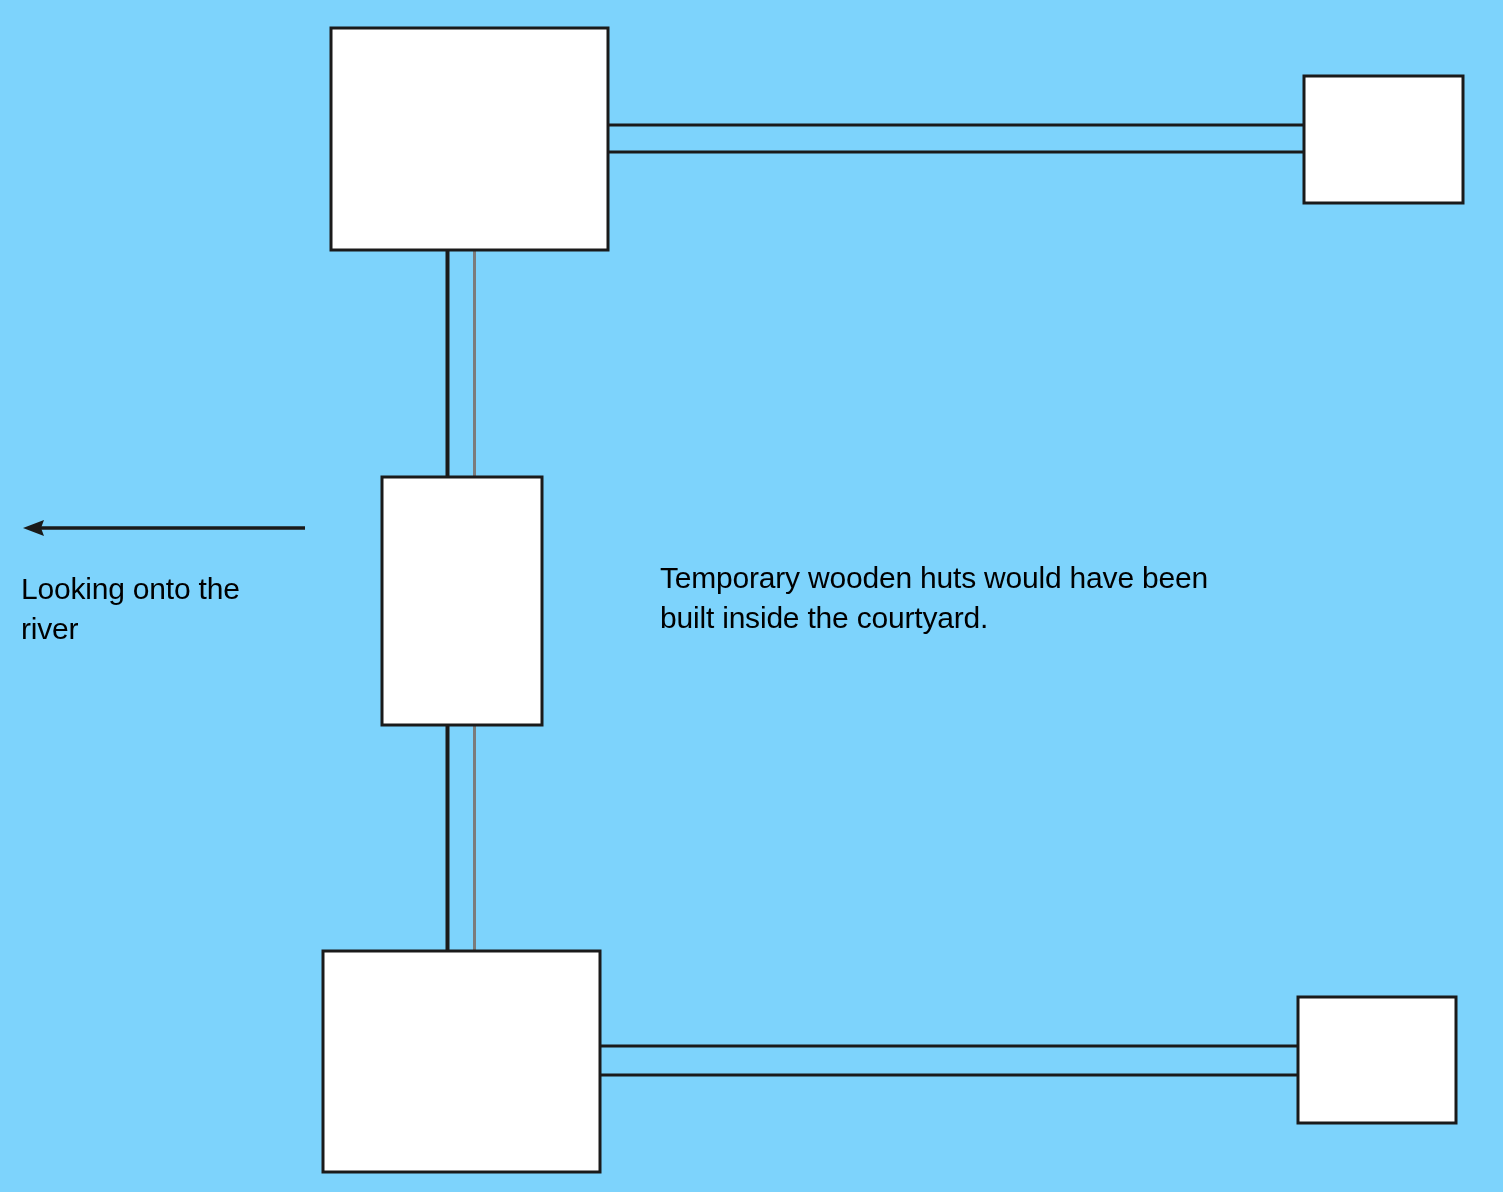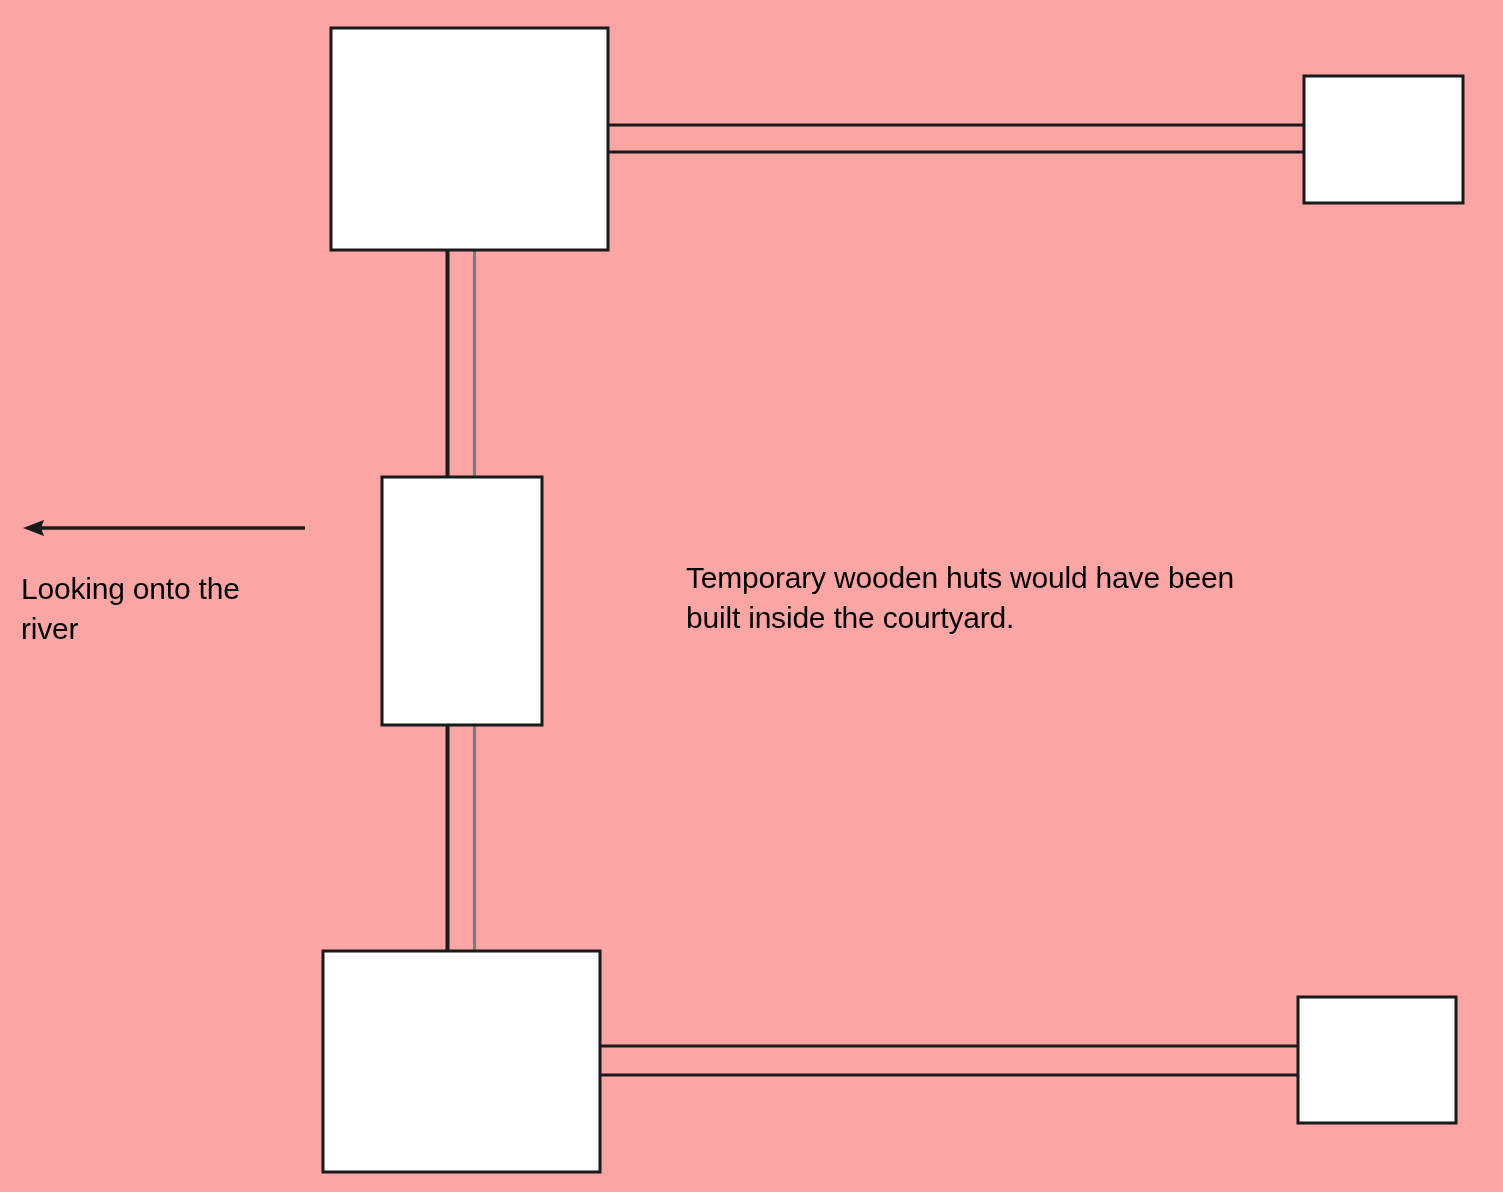--- a/index.html
+++ b/index.html
@@ -8,21 +8,21 @@
     padding: 0;
     background: #ffffff;
   }
   body {
     font-family: "Liberation Sans", sans-serif;
   }
   #stage {
     position: relative;
     width: 1503px;
     height: 1192px;
-    background: #fca5a5;
+    background: #7dd3fc;
     overflow: hidden;
   }
   #plan-svg {
     position: absolute;
     left: 0;
     top: 0;
     width: 1503px;
     height: 1192px;
     display: block;
   }
@@ -34,21 +34,21 @@
     line-height: 40px;
     white-space: pre-line;
     letter-spacing: -0.2px;
   }
   #view-direction-label {
     left: 21px;
     top: 569px;
     width: 300px;
   }
   #courtyard-note-label {
-    left: 686px;
+    left: 660px;
     top: 558px;
     width: 680px;
   }
 </style>
 </head>
 <body>
 
 <div id="stage">
 
   <svg id="plan-svg" viewBox="0 0 1503 1192" xmlns="http://www.w3.org/2000/svg">

